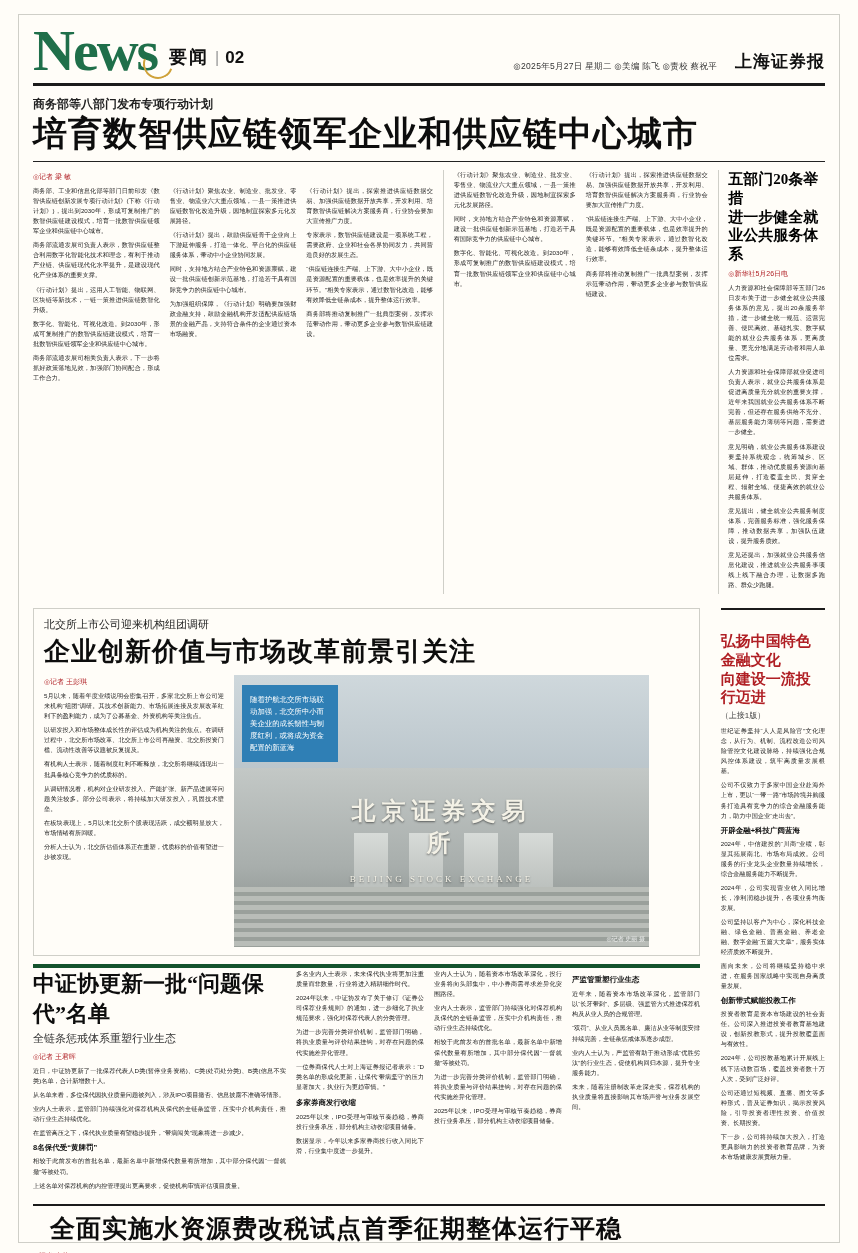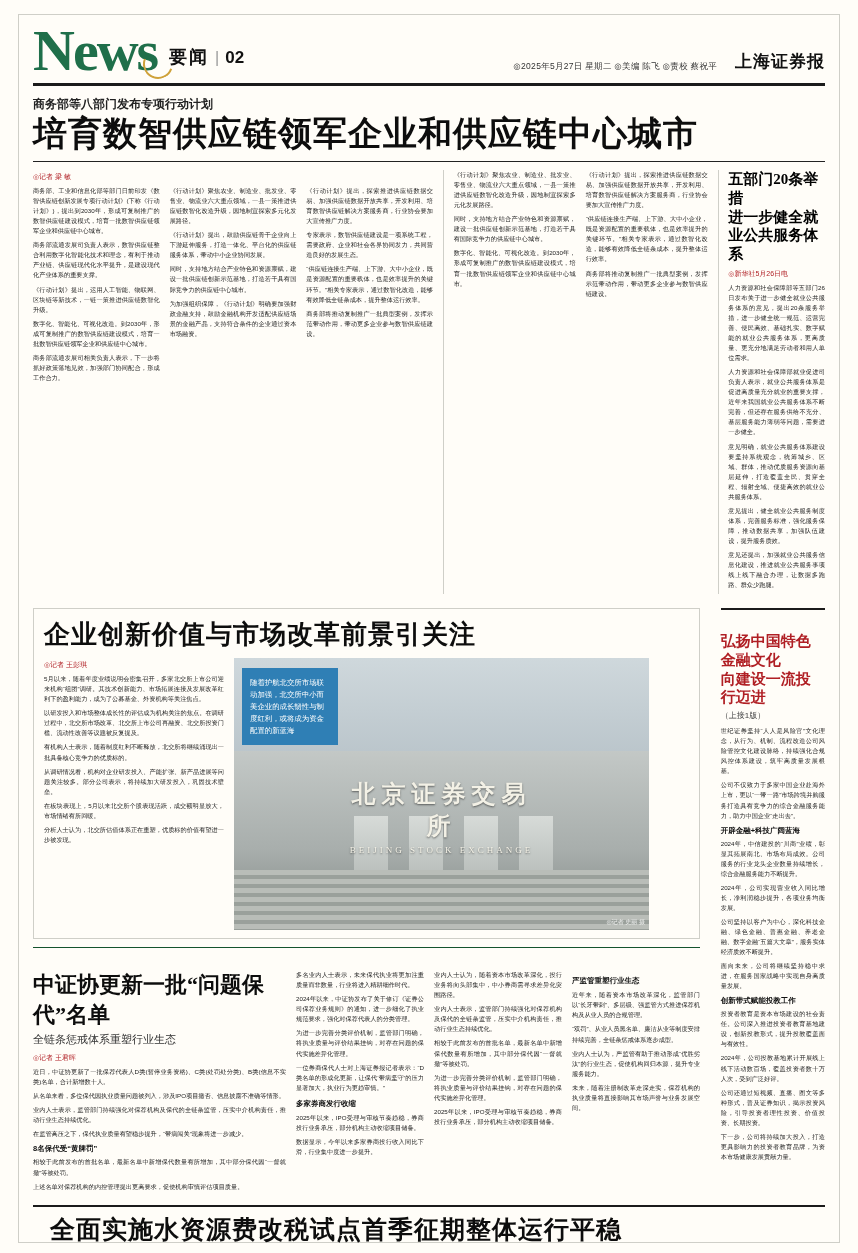--- a/index.html
+++ b/index.html
@@ -61,21 +61,21 @@
   .feature-text{width:180px;}
   .photo-wrap{position:relative;width:415px;height:272px;overflow:hidden;background:#9aa7ad;}
   .photo-sky{position:absolute;inset:0;background:linear-gradient(#cfd8dc 0%,#b9c4ca 38%,#9fb0b8 60%,#8d9ea6 100%);}
   .photo-build{position:absolute;left:0;right:0;top:34%;bottom:0;background:linear-gradient(#c3c8c6,#a8aeac 55%,#7e8582);}
   .col-pillar{position:absolute;bottom:0;width:34px;background:linear-gradient(#d7dbd8,#9ea4a1);}
   .photo-sign{
     position:absolute;left:50%;transform:translateX(-50%);top:44%;
     color:#f3f1e6;font-family:"Liberation Serif",serif;text-align:center;text-shadow:0 1px 2px rgba(0,0,0,.5);
   }
   .photo-sign .cn{font-size:24px;font-weight:700;letter-spacing:6px;}
-  .photo-sign .en{font-size:9px;letter-spacing:3px;margin-top:3px;}
+  .photo-sign .en{font-size:9px;letter-spacing:3px;margin-top:15px;}
   .photo-steps{position:absolute;left:0;right:0;bottom:0;height:22%;background:repeating-linear-gradient(#b9bdb8 0 5px,#9aa09b 5px 9px);}
   .photo-credit{position:absolute;right:4px;bottom:3px;font-size:6px;color:#fff;opacity:.85;}
   .callout{
     position:absolute;left:8px;top:10px;width:96px;background:#2f7fb5;color:#fff;
     font-size:7.4px;line-height:1.6;padding:9px 8px;box-sizing:border-box;
   }
 
   
   .mid-head{font-family:"Liberation Serif",serif;font-size:22px;font-weight:700;margin:10px 0 2px 0;color:#0d0d0d;}
   .mid-sub{font-size:11px;color:#333;margin-bottom:6px;}
@@ -176,20 +176,21 @@
         <p>意见明确，就业公共服务体系建设要坚持系统观念，统筹城乡、区域、群体，推动优质服务资源向基层延伸，打造覆盖全民、贯穿全程、辐射全域、便捷高效的就业公共服务体系。</p>
         <p>意见提出，健全就业公共服务制度体系，完善服务标准，强化服务保障，推动数据共享，加强队伍建设，提升服务质效。</p>
         <p>意见还提出，加强就业公共服务信息化建设，推进就业公共服务事项线上线下融合办理，让数据多跑路、群众少跑腿。</p>
       </div>
     </div>
   </div>
 
   <div class="toprow" style="margin-top:6px;align-items:flex-start">
     <div style="width:668px">
       <div class="feature">
+        <div class="feature-kicker">北交所上市公司迎来机构组团调研</div>
         <div class="feature-head">企业创新价值与市场改革前景引关注</div>
         <div class="feature-body">
           <div class="feature-text">
             <div class="byline">◎记者 王彭琪</div>
             <div class="col">
               <p>5月以来，随着年度业绩说明会密集召开，多家北交所上市公司迎来机构“组团”调研。其技术创新能力、市场拓展连接及发展改革红利下的盈利能力，成为了公募基金、外资机构等关注焦点。</p>
               <p>以研发投入和市场整体成长性的评估成为机构关注的焦点。在调研过程中，北交所市场改革、北交所上市公司再融资、北交所投资门槛、流动性改善等议题被反复提及。</p>
               <p>有机构人士表示，随着制度红利不断释放，北交所将继续涌现出一批具备核心竞争力的优质标的。</p>
               <p>从调研情况看，机构对企业研发投入、产能扩张、新产品进展等问题关注较多。部分公司表示，将持续加大研发投入，巩固技术壁垒。</p>
               <p>在板块表现上，5月以来北交所个股表现活跃，成交额明显放大，市场情绪有所回暖。</p>
@@ -207,21 +208,21 @@
               <div class="cn">北京证券交易所</div>
               <div class="en">BEIJING STOCK EXCHANGE</div>
             </div>
             <div class="photo-steps"></div>
             <div class="callout">随着护航北交所市场联动加强，北交所中小而美企业的成长韧性与制度红利，或将成为资金配置的新蓝海</div>
             <div class="photo-credit">◎记者 史丽 摄</div>
           </div>
         </div>
       </div>
 
-      <div style="border-top:1px solid #14532d;margin-top:8px;padding-top:22px">
+      <div style="border-top:4px solid #14532d;margin-top:8px;padding-top:1px">
         <div style="display:flex;gap:10px">
           <div style="width:253px">
             <div class="mid-head" style="margin-top:0">中证协更新一批“问题保代”名单</div>
             <div class="mid-sub">全链条惩戒体系重塑行业生态</div>
             <div class="byline">◎记者 王君晖</div>
             <div class="col">
               <p>近日，中证协更新了一批保荐代表人D类(暂停业务资格)、C类(处罚处分类)、B类(信息不实类)名单，合计新增数十人。</p>
               <p>从名单来看，多位保代因执业质量问题被列入，涉及IPO项目撤否、信息披露不准确等情形。</p>
               <p>业内人士表示，监管部门持续强化对保荐机构及保代的全链条监管，压实中介机构责任，推动行业生态持续优化。</p>
               <p>在监管高压之下，保代执业质量有望稳步提升，“带病闯关”现象将进一步减少。</p>

